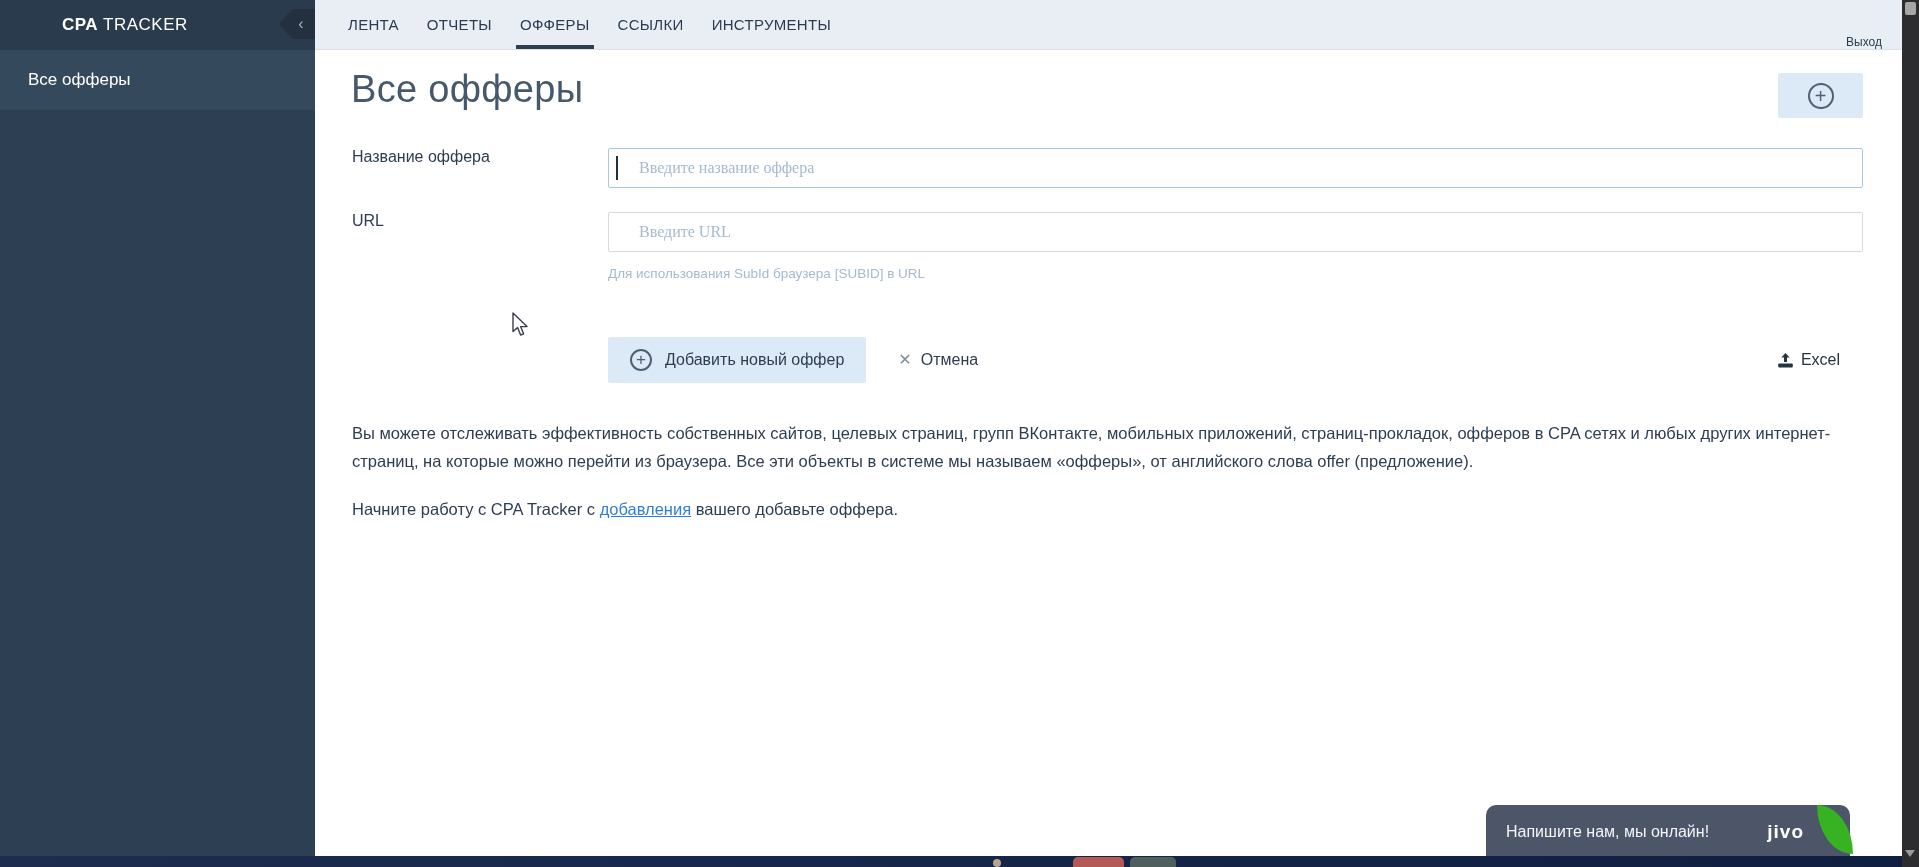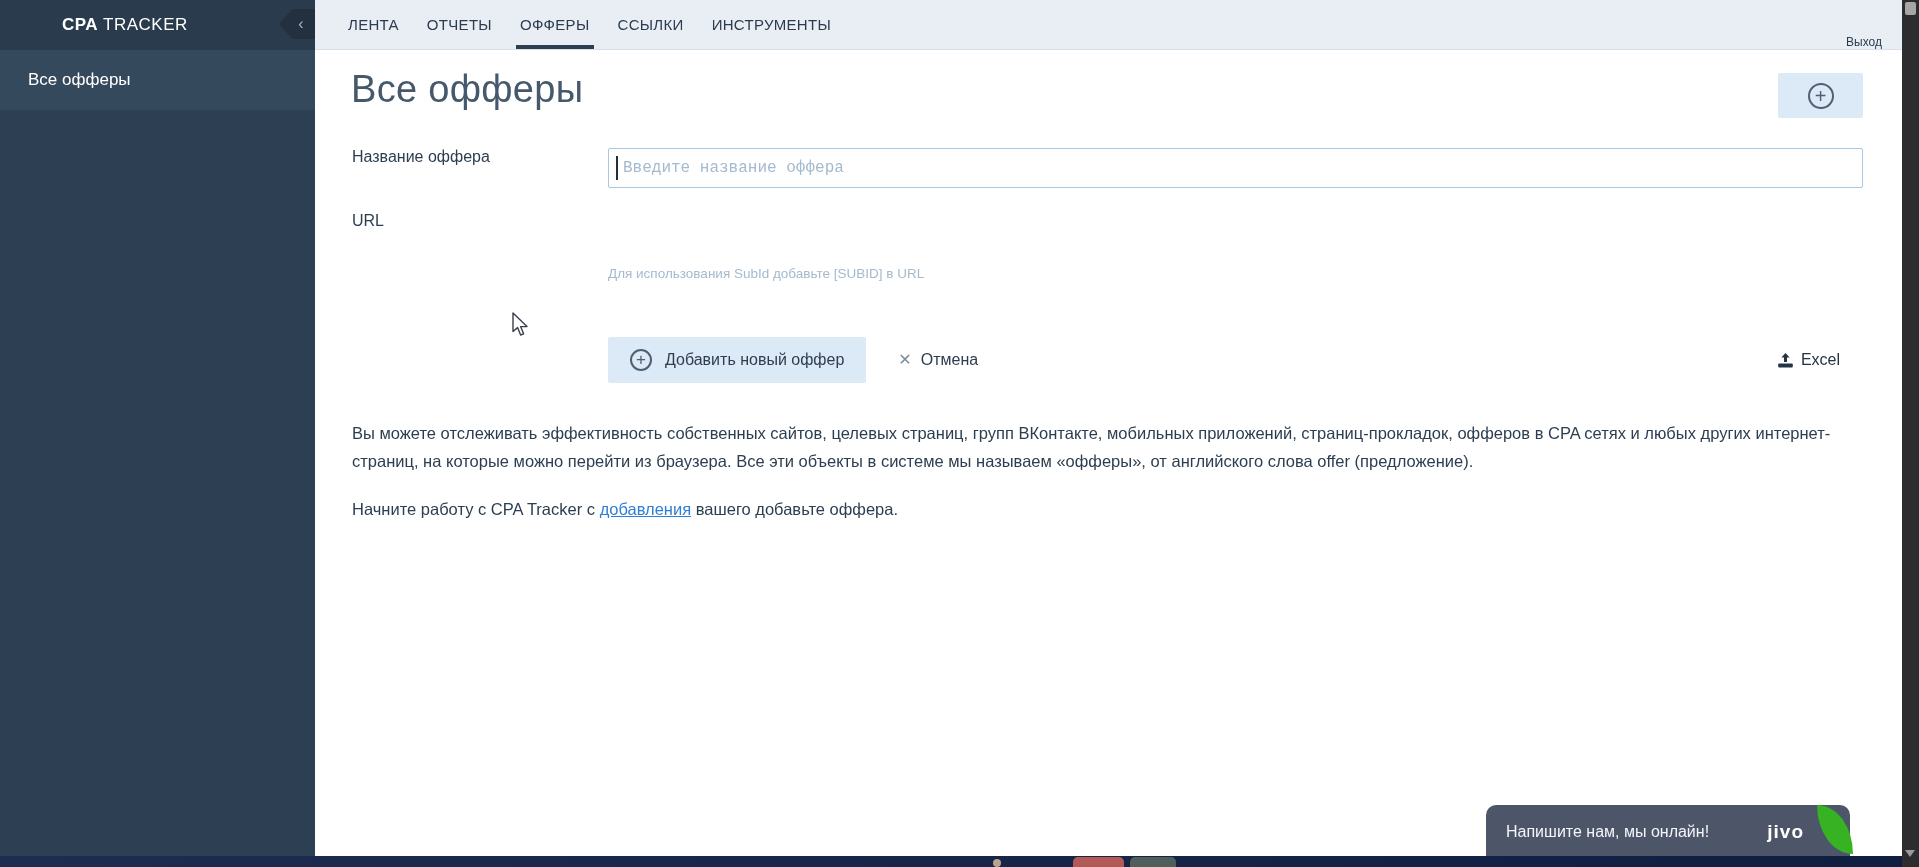--- a/index.html
+++ b/index.html
@@ -37,22 +37,22 @@
   .circle-icon { display:inline-flex; align-items:center; justify-content:center;
                  border:2px solid #4f6072; border-radius:50%; color:#4f6072; font-weight:400; }
   .plus-button .circle-icon { width:26px; height:26px; font-size:20px; line-height:1; }
 
   .form-row { position:absolute; left:37px; right:39px; display:flex; align-items:flex-start; }
   .row-name { top:98px; }
   .row-url  { top:162px; }
   .form-label { width:256px; font-size:16px; color:#2d3e50; }
   .input-wrap { flex:1; position:relative; height:40px; }
   .text-input { width:100%; height:40px; border:1px solid #d4dae0; border-radius:2px;
-                font-family:Liberation Mono, monospace; font-size:16px; color:#2d3e50;
-                padding:0 14px; outline:none; background:#fff; }
+                font-family:Liberation Serif, serif; font-size:16px; color:#2d3e50;
+                padding:0 30px; outline:none; background:#fff; }
   .text-input::placeholder { color:#a4bace; opacity:1; }
   .input-wrap.focused .text-input { border-color:#a9c7e6; }
   .caret { position:absolute; left:8px; top:8px; width:2px; height:24px; background:#22303d; }
 
   .hint { position:absolute; left:293px; top:216px; font-size:13.5px; color:#a4bace; }
 
   .actions { position:absolute; left:293px; right:62px; top:287px; height:46px; display:flex; align-items:center; }
   .submit-button { height:46px; background:#dce9f6; border:none; border-radius:2px; display:flex;
                    align-items:center; gap:13px; padding:0 22px; font-family:"Liberation Sans",sans-serif;
                    font-size:16px; color:#2d3e50; cursor:pointer; }
@@ -135,23 +135,26 @@
     <div class="form-row row-name">
       <div class="form-label">Название оффера</div>
       <div class="input-wrap focused">
         <input class="text-input" type="text" placeholder="Введите название оффера" style="">
         <div class="caret"></div>
       </div>
     </div>
 
     <div class="form-row row-url">
       <div class="form-label">URL</div>
+      <div class="input-wrap">
+        <input class="text-input" type="text" placeholder="Введите URL" style="">
+      </div>
     </div>
 
-    <div class="hint">Для использования SubId добавьте [SUBID] в URL</div>
+    <div class="hint">Для использования SubId браузера [SUBID] в URL</div>
 
     <div class="actions">
       <button class="submit-button">
         <span class="circle-icon">+</span>
         <span>Добавить новый оффер</span>
       </button>
       <button class="cancel-button">
         <span class="x-icon">✕</span>
         <span>Отмена</span>
       </button>

